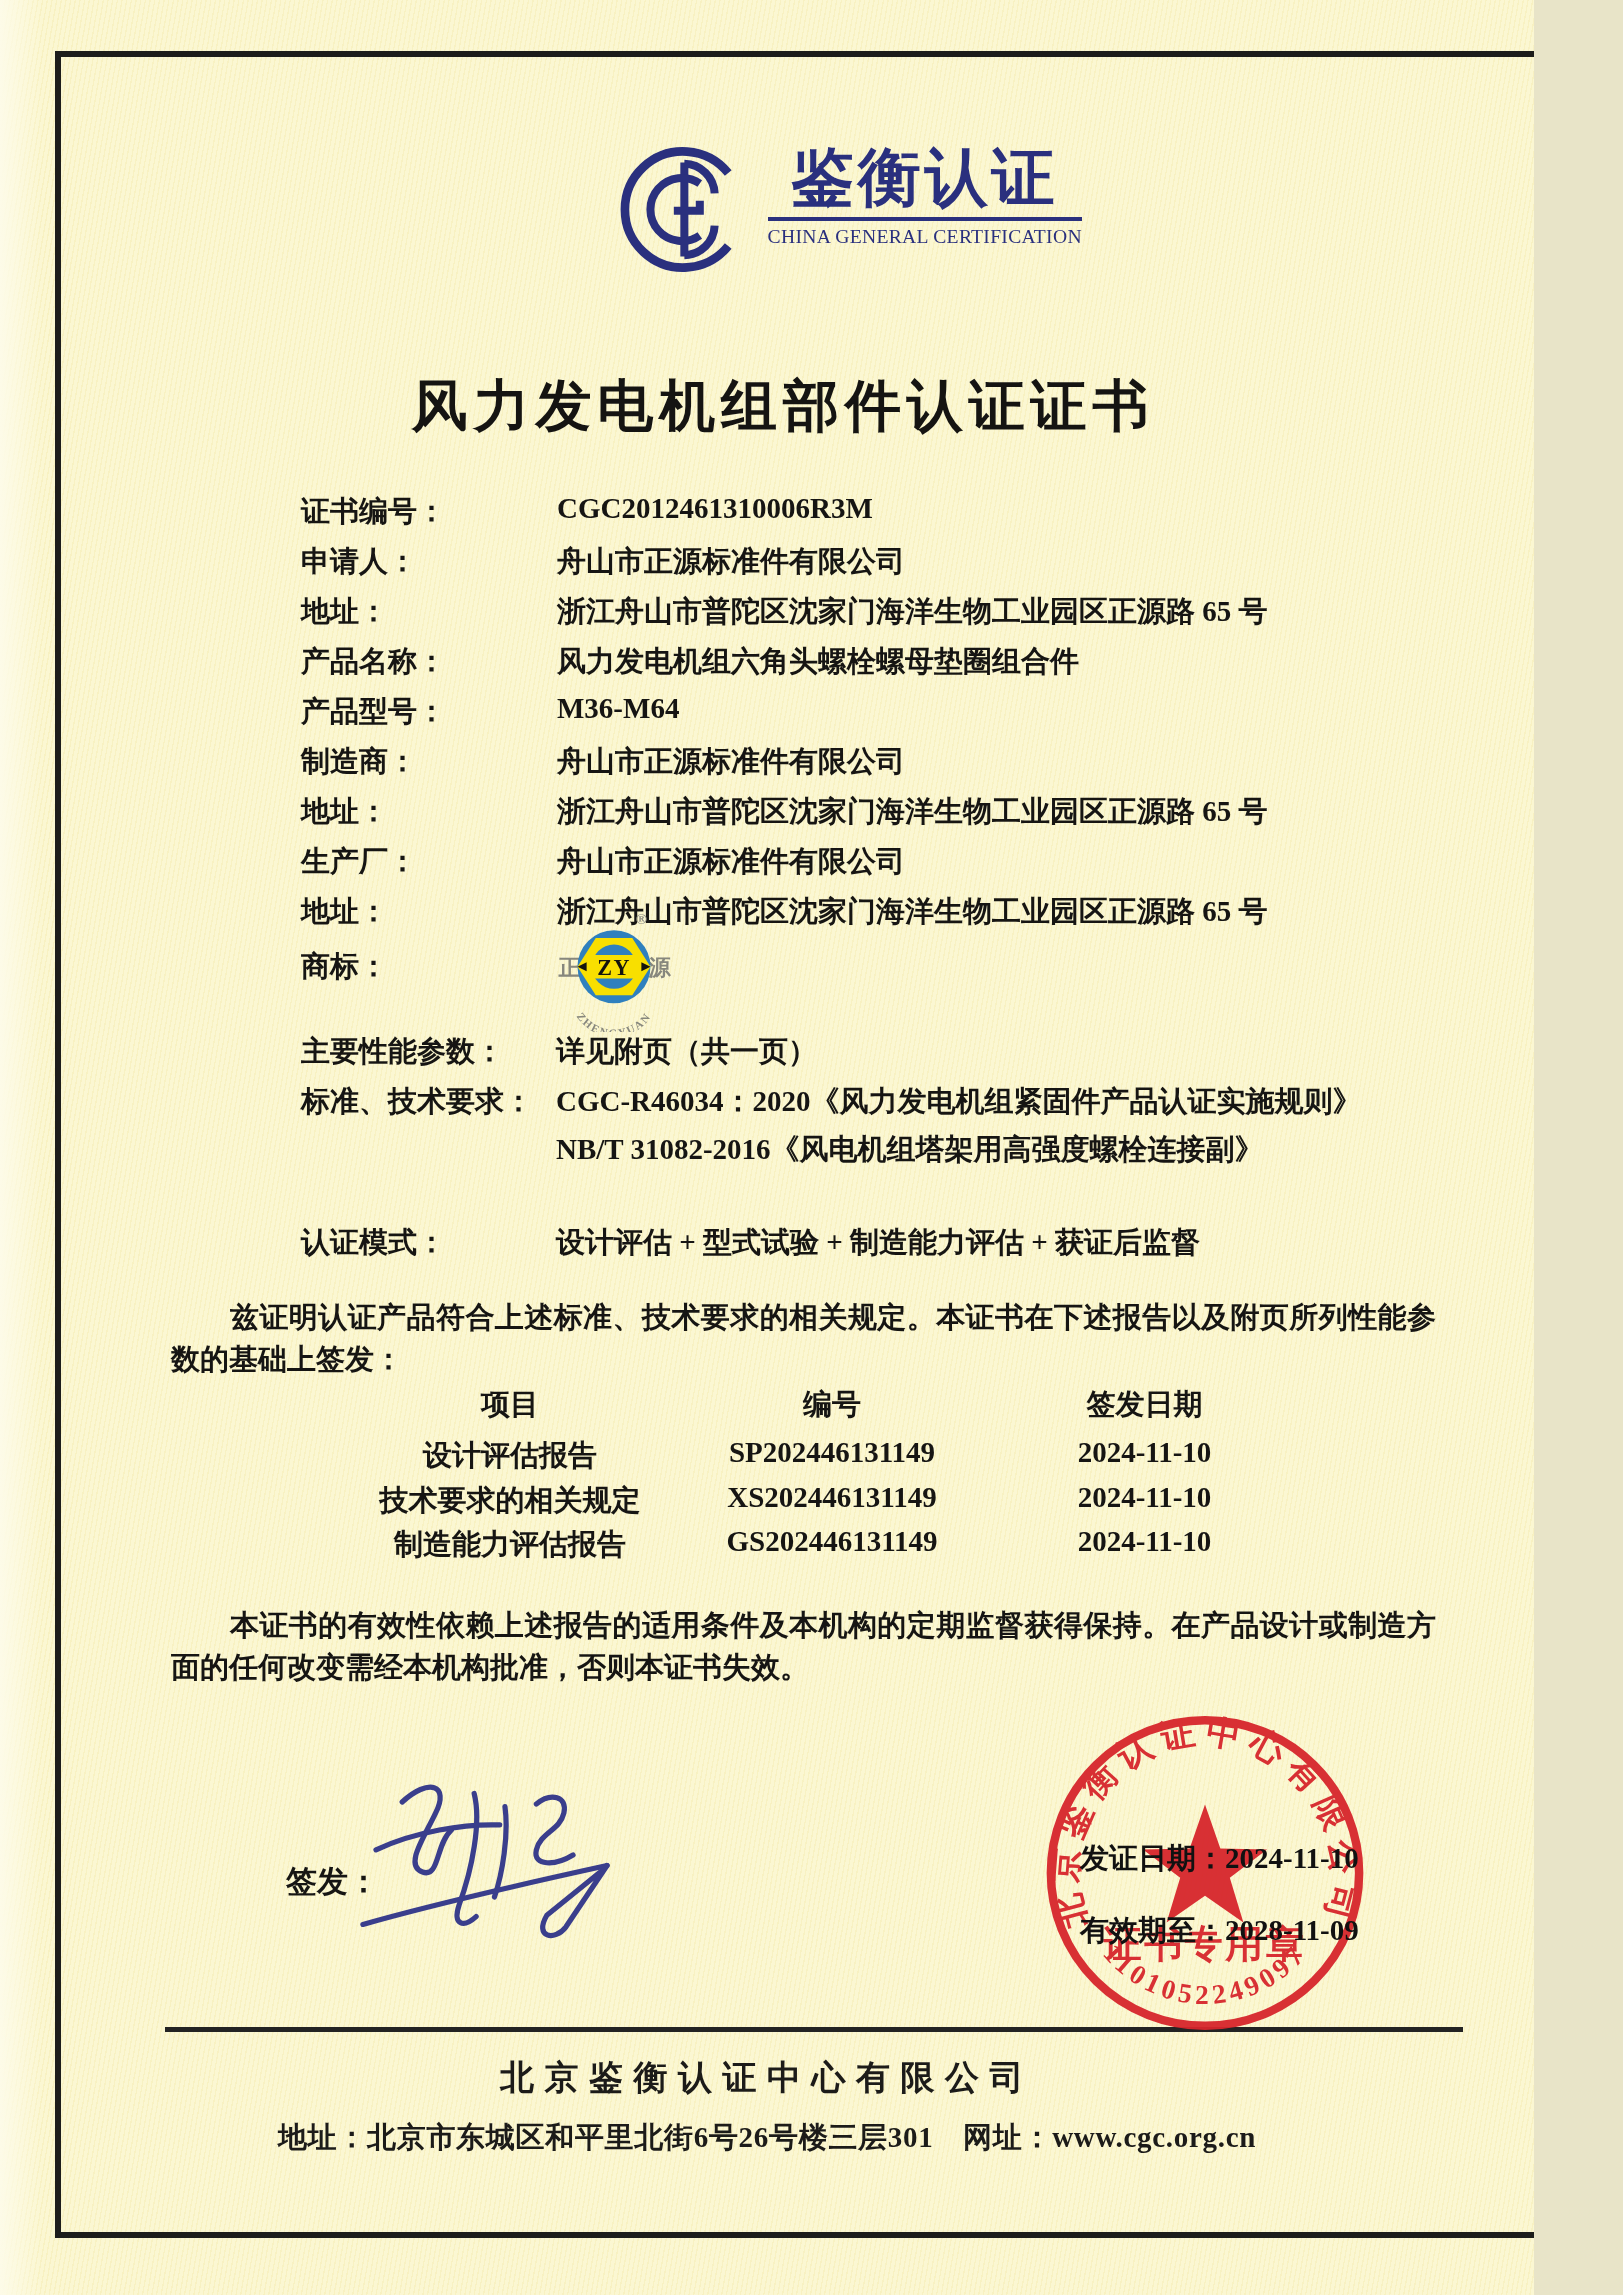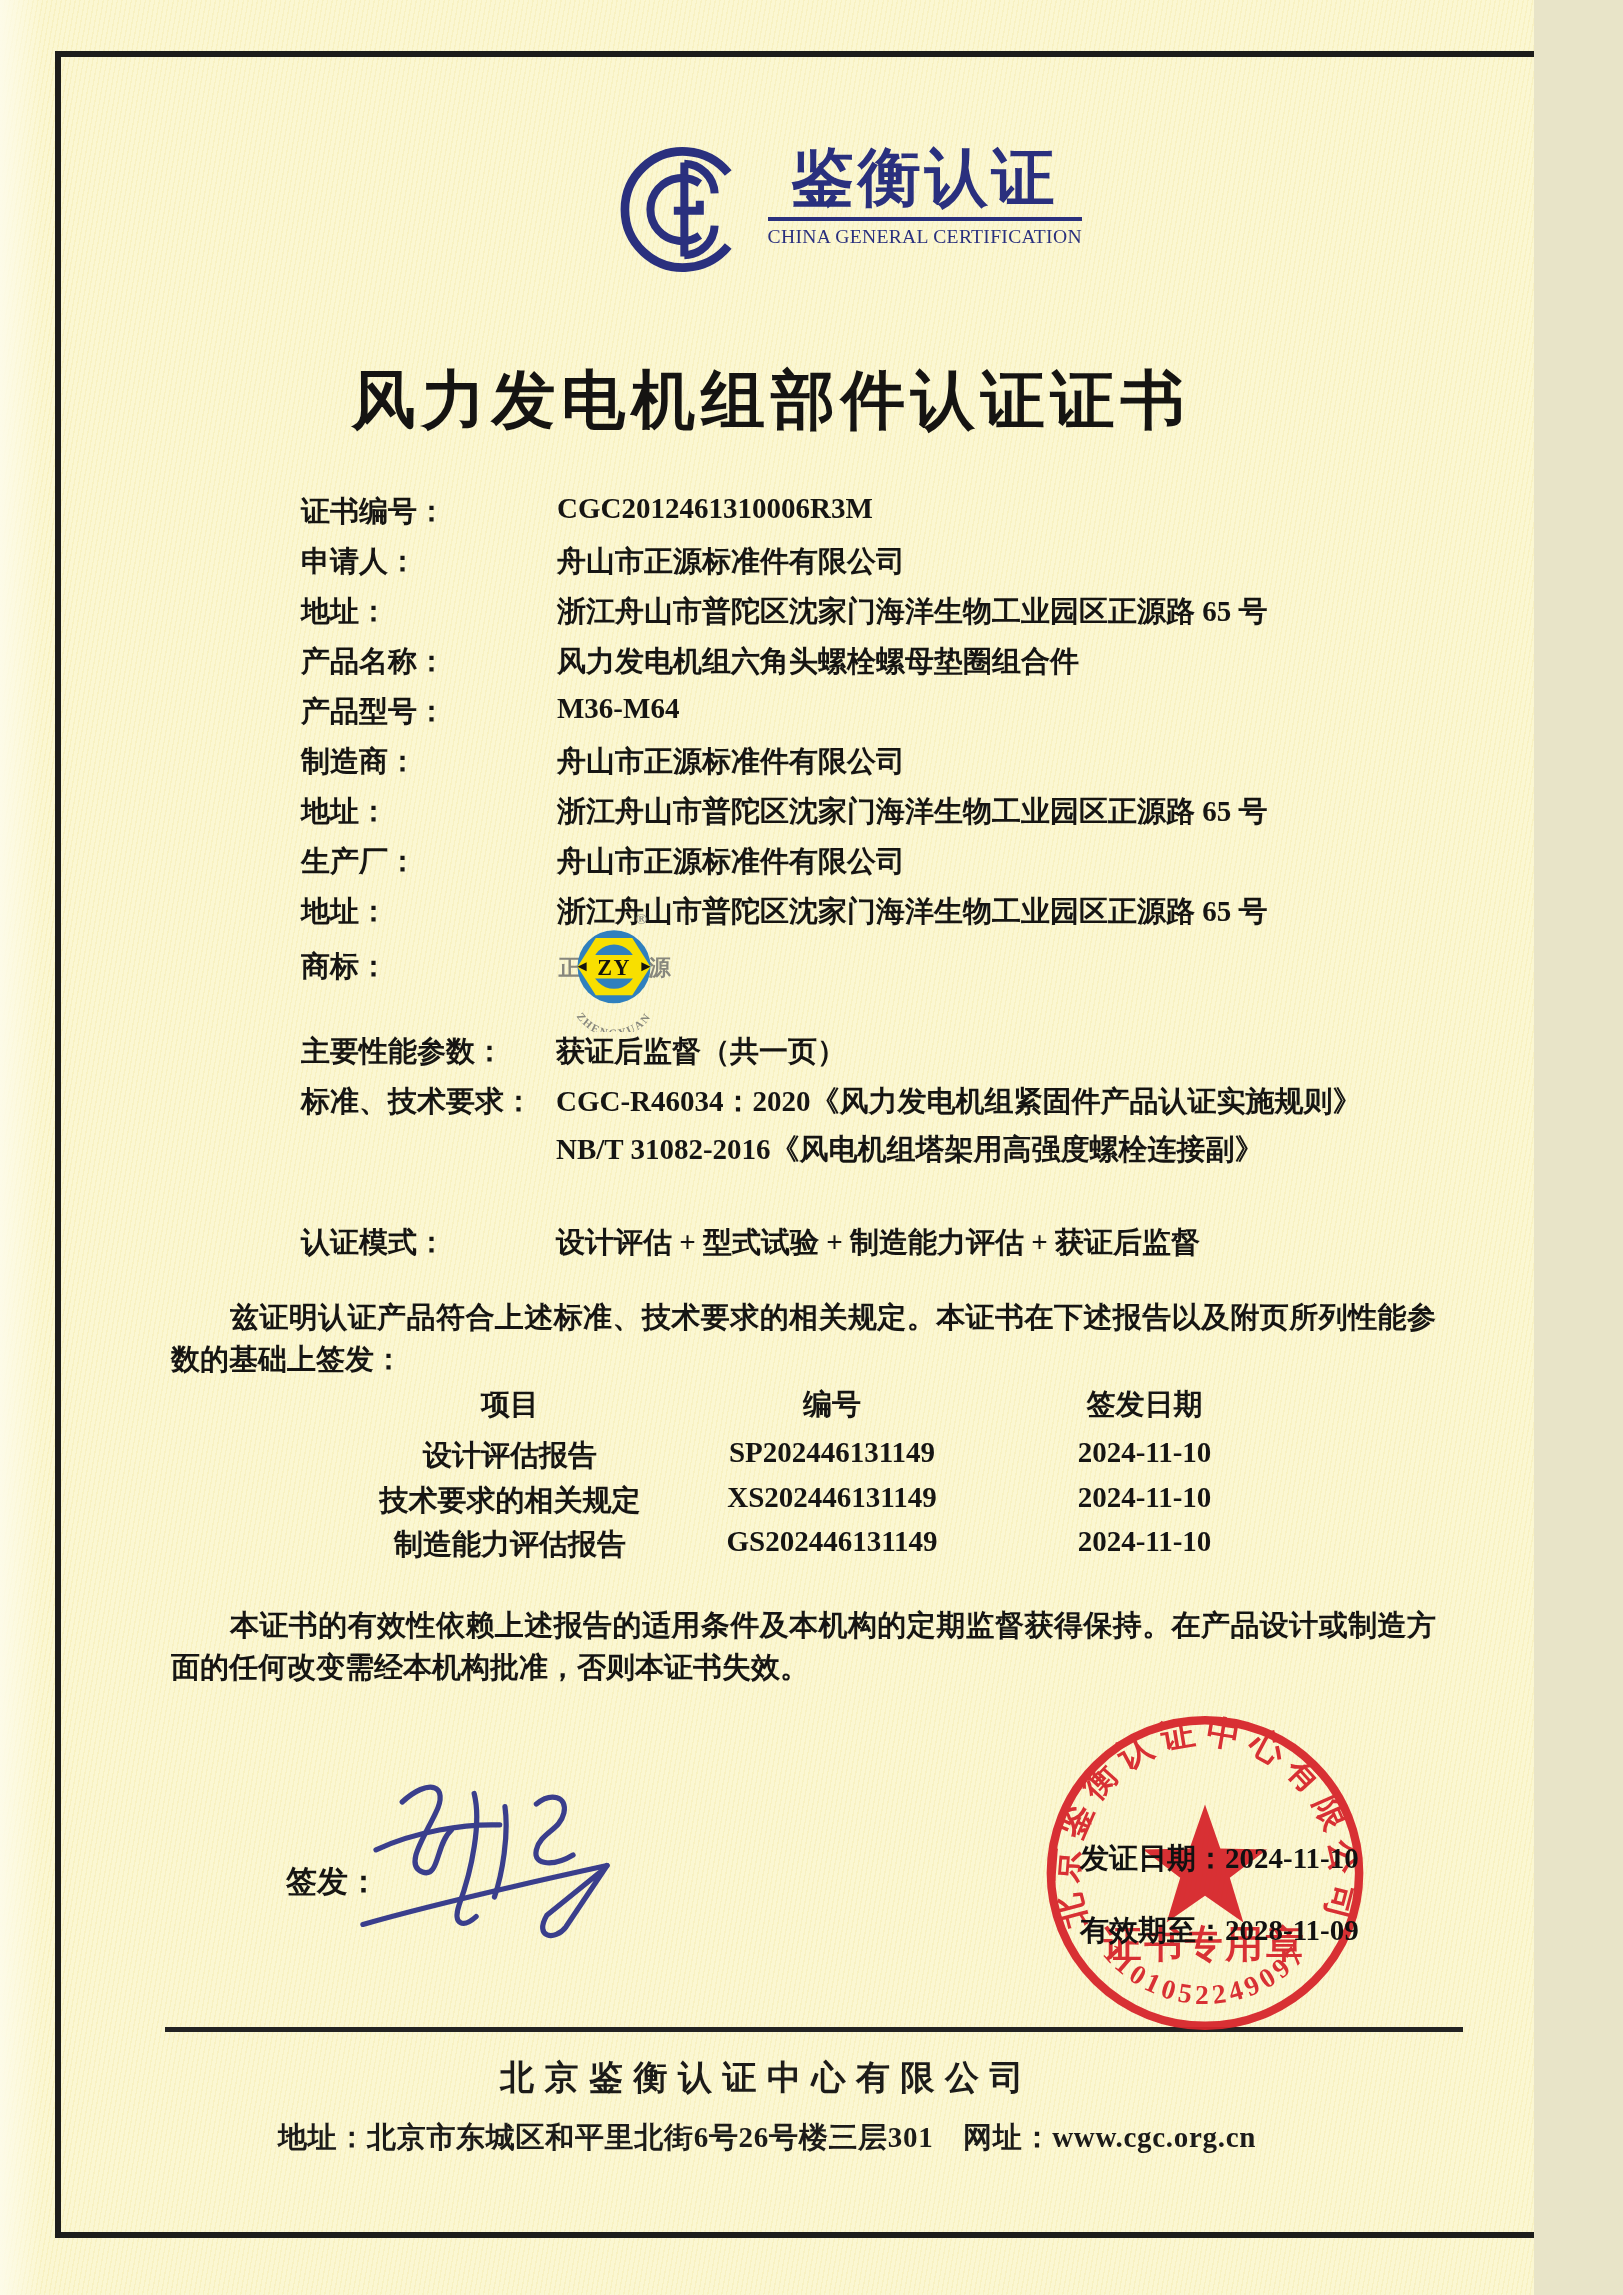--- a/index.html
+++ b/index.html
@@ -24,22 +24,22 @@
   .abs{position:absolute;}
   
   .logo-block{position:absolute;left:617px;top:144px;display:flex;align-items:flex-start;}
   .gc-mark{width:131px;height:131px;}
   .logo-text{margin-left:19.6px;display:flex;flex-direction:column;align-items:center;}
   .logo-cn{font-size:63px;font-weight:bold;color:#2A307E;letter-spacing:3.9px;line-height:1.05;font-family:"Liberation Sans","DejaVu Sans",sans-serif;}
   .logo-underline{width:100%;height:4.6px;background:#2A307E;margin-top:6.5px;}
   .logo-en{font-size:19.6px;font-weight:normal;color:#2A307E;letter-spacing:0.3px;margin-top:5.2px;white-space:nowrap;}
   
   .title{
-    position:absolute;left:0;top:353px;width:100%;margin:4px;text-align:center;
-    font-size:64px;font-weight:bold;letter-spacing:5.9px;color:#151412;
+    position:absolute;left:0;top:353px;width:100%;margin:16px;text-align:center;
+    font-size:56px;font-weight:bold;letter-spacing:5.9px;color:#151412;
   }
   
   .fields{position:absolute;left:301px;top:492px;width:1197px;}
   .frow{display:flex;height:50px;align-items:flex-start;}
   .flabel{font-size:29px;font-weight:bold;width:256px;flex:0 0 256px;white-space:nowrap;}
   .fvalue{font-size:29px;font-weight:bold;white-space:nowrap;}
   .rowlabel{font-size:29px;font-weight:bold;white-space:nowrap;}
   .rowvalue{font-size:29px;font-weight:bold;white-space:nowrap;}
   
   .para{
@@ -152,21 +152,21 @@
     <text x="89" y="108" font-size="34" fill="#14140f" font-weight="bold" text-anchor="middle" letter-spacing="2">ZY</text>
     <defs>
         <path id="tmArc" d="M 23 152 A 68 68 0 0 0 155 152"></path>
       </defs>
     <text font-size="17" fill="#87877d" font-weight="bold" letter-spacing="3" text-anchor="middle">
       <textPath href="#tmArc" startOffset="50%">ZHENGYUAN</textPath>
     </text>
   </svg>
 
   <span class="rowlabel abs" style="left:301px;top:1032px;">主要性能参数：</span>
-  <span class="rowvalue abs" style="left:556px;top:1032px;">获证后监督（共一页）</span>
+  <span class="rowvalue abs" style="left:556px;top:1032px;">详见附页（共一页）</span>
 
   <span class="rowlabel abs" style="left:301px;top:1082px;">标准、技术要求：</span>
   <span class="rowvalue abs" style="left:556px;top:1082px;">CGC-R46034：2020《风力发电机组紧固件产品认证实施规则》</span>
   <span class="rowvalue abs" style="left:556px;top:1130px;">NB/T 31082-2016《风电机组塔架用高强度螺栓连接副》</span>
 
   <span class="rowlabel abs" style="left:301px;top:1223px;">认证模式：</span>
   <span class="rowvalue abs" style="left:556px;top:1223px;">设计评估 + 型式试验 + 制造能力评估 + 获证后监督</span>
 
   <p class="para" style="top:1296px;">兹证明认证产品符合上述标准、技术要求的相关规定。本证书在下述报告以及附页所列性能参数的基础上签发：</p>
 

